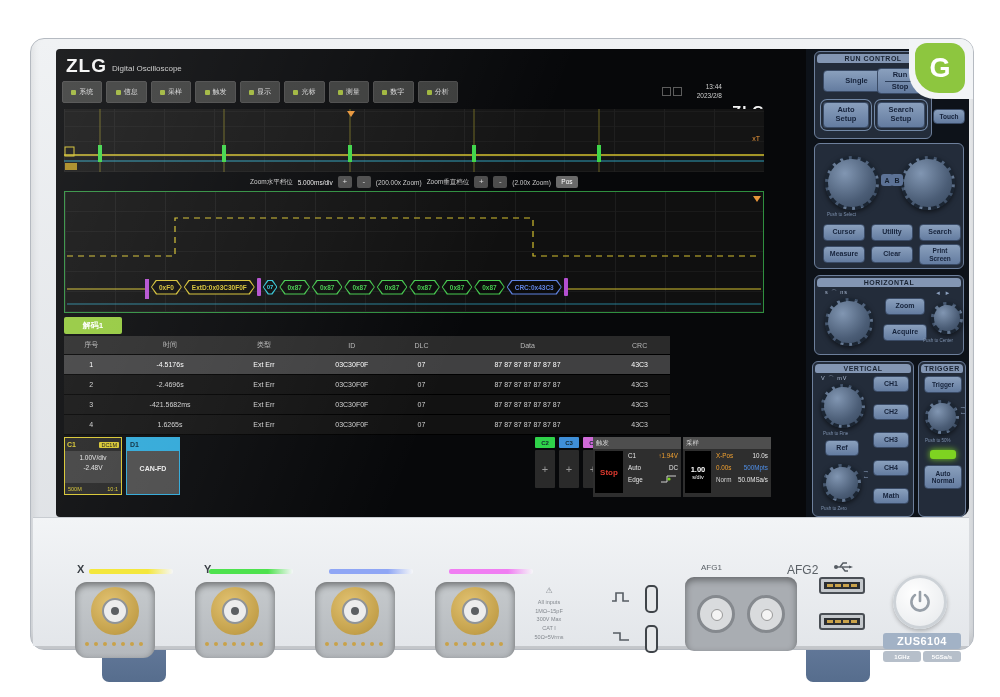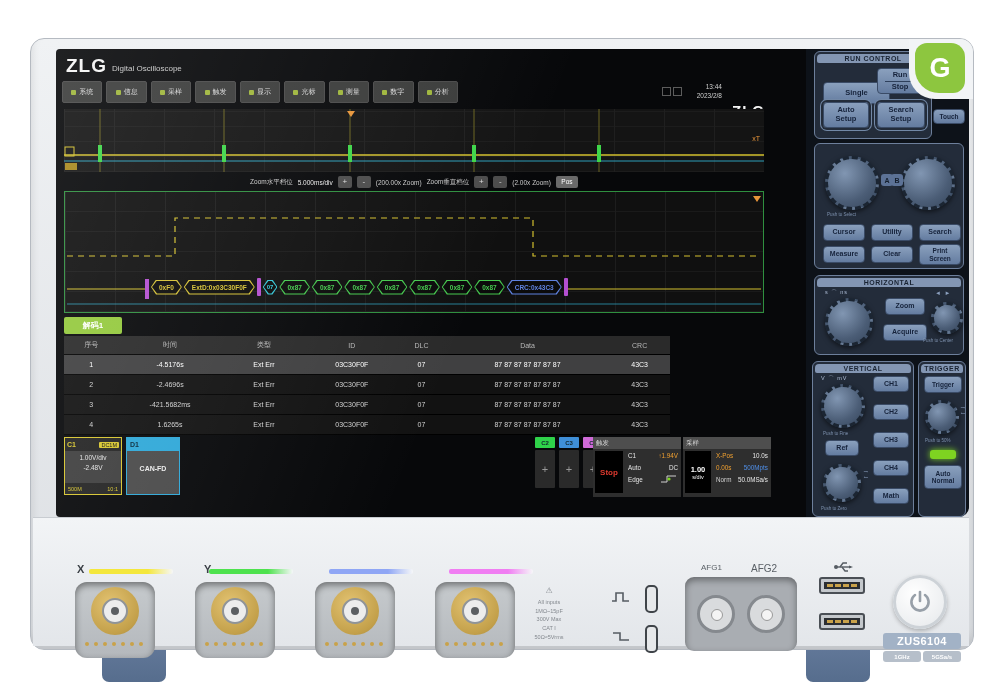--- a/index.html
+++ b/index.html
@@ -376,21 +376,21 @@
               </div>
             </div>
         </div>
       </div>
     </div>
 
     <div class="rpanel">
 
       <div class="sect" style="left:8px;top:2px;width:118px;height:88px;">
         <div class="sect-title">RUN CONTROL</div>
-        <div class="pbtn" style="left:8px;top:18px;width:67px;height:22px;margin-top:12px;">Single</div>
+        <div class="pbtn" style="left:8px;top:18px;width:67px;height:22px;">Single</div>
         <div class="pbtn" style="left:62px;top:16px;width:46px;height:26px;">
           <span>Run</span>
             <span class="dv"></span>
             <span>Stop</span>
         </div>
         <div class="pbtn outl" style="left:8px;top:50px;width:46px;height:26px;">
           <span>Auto</span>
             <span>Setup</span>
         </div>
         <div class="pbtn outl" style="left:62px;top:50px;width:48px;height:26px;">
@@ -551,21 +551,21 @@
     <svg class="abs" style="left:580px;top:552px;" width="20" height="12">
       <polyline points="1,10 5,10 5,2 12,2 12,10 18,10" fill="none" stroke="#565c63" stroke-width="1.6"></polyline>
     </svg>
     <div class="slot" style="left:614px;top:546px;"></div>
     <svg class="abs" style="left:580px;top:592px;" width="20" height="12">
       <polyline points="2,2 9,2 9,9 18,9" fill="none" stroke="#565c63" stroke-width="1.6"></polyline>
     </svg>
     <div class="slot" style="left:614px;top:586px;"></div>
 
     <div class="abs" style="left:670px;top:524px;font-size:8px;color:#5a6066;">AFG1</div>
-    <div class="abs" style="left:720px;top:524px;font-size:10px;color:#5a6066;">AFG2</div>
+    <div class="abs" style="left:756px;top:524px;font-size:12px;color:#5a6066;">AFG2</div>
     <div class="abs" style="left:654px;top:538px;width:112px;height:74px;border-radius:9px;background:#a9adb2;box-shadow:inset 0 3px 7px rgba(0,0,0,.4);">
       <div style="position:absolute;left:12px;top:18px;width:38px;height:38px;border-radius:50%;background:#d9dbdd;border:3px solid #85898e;box-sizing:border-box;">
         <i style="position:absolute;left:11px;top:11px;width:10px;height:10px;border-radius:50%;background:#f4f4f4;border:1px solid #999;display:block;"></i>
       </div>
       <div style="position:absolute;left:62px;top:18px;width:38px;height:38px;border-radius:50%;background:#d9dbdd;border:3px solid #85898e;box-sizing:border-box;">
         <i style="position:absolute;left:11px;top:11px;width:10px;height:10px;border-radius:50%;background:#f4f4f4;border:1px solid #999;display:block;"></i>
       </div>
     </div>
 
     <svg class="abs" style="left:802px;top:522px;" width="20" height="11">

